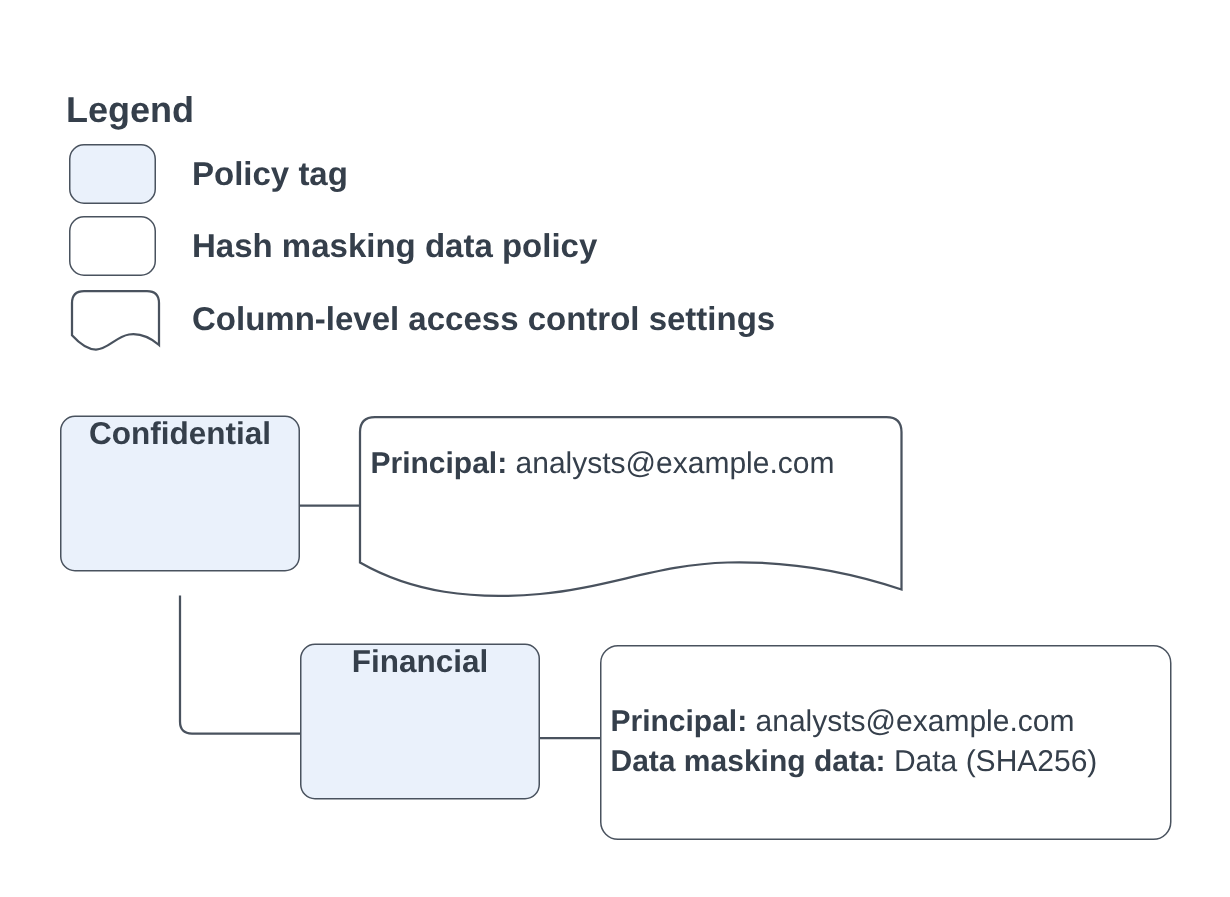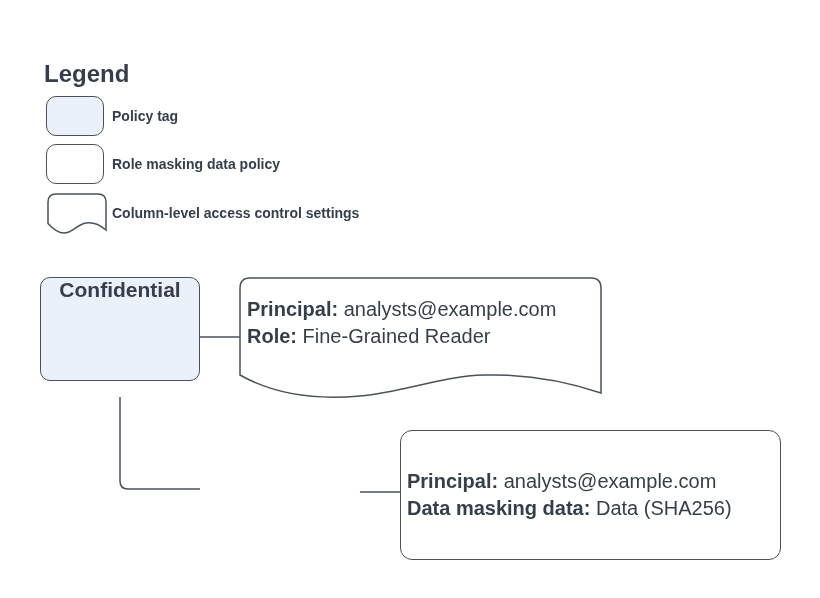--- a/index.html
+++ b/index.html
@@ -24,22 +24,22 @@
     width: 58px; height: 40px;
     border: 1.5px solid #49525e;
     border-radius: 10px;
     background: #ffffff;
   }
   .swatch.blue { background: #eaf1fb; }
   .sw1 { left: 46px; top: 96px; }
   .sw2 { left: 46px; top: 144px; }
   .sw3 { left: 46px; top: 192px; width: 62px; height: 48px; }
   .legend-label {
-    left: 112px;
-    font-size: 14px; font-weight: bold; line-height: 26px;
+    left: 128px;
+    font-size: 22px; font-weight: bold; line-height: 26px;
     white-space: nowrap;
   }
   .ll1 { top: 103px; }
   .ll2 { top: 151px; }
   .ll3 { top: 200px; text-align: right; }
 
   
   svg.overlay { left: 0; top: 0; width: 820px; height: 598px; }
   svg .stroke-shape { stroke: #49525e; stroke-width: 1.5; fill: none; }
   svg .doc-fill { fill: #ffffff; }
@@ -78,47 +78,46 @@
 <body>
 
 <div class="canvas">
 
   <div class="abs legend-title">Legend</div>
 
   <div class="abs swatch blue sw1"></div>
   <div class="abs legend-label ll1">Policy tag</div>
 
   <div class="abs swatch sw2"></div>
-  <div class="abs legend-label ll2">Role masking data policy</div>
+  <div class="abs legend-label ll2">Hash masking data policy</div>
 
   <svg class="abs sw3" viewBox="0 0 62 48">
     <path class="stroke-shape" d="M 10 2 L 52 2 Q 60 2 60 10 L 60 38 C 53 32 47 30 40 31 C 31 32.5 26 41 18 41 C 12 41 7 37 2 31.5 L 2 10 Q 2 2 10 2 Z"></path>
   </svg>
   <div class="abs legend-label ll3">Column-level access control settings</div>
 
   <svg class="abs overlay">
     <path class="stroke-shape doc-fill" d="M 250 278 L 591 278 Q 601 278 601 288 L 601 393 C 565 381 525 374 485 375 C 440 376 405 392 360 396 C 315 400 275 395 240 375 L 240 288 Q 240 278 250 278 Z"></path>
     <path class="stroke-shape" d="M 200 337 H 240"></path>
     <path class="stroke-shape" d="M 120 397 V 481 Q 120 489 128 489 H 200"></path>
     <path class="stroke-shape" d="M 360 492 H 400"></path>
   </svg>
 
   <div class="abs node node-confidential">
     <span>Confidential</span>
   </div>
 
+  <div class="abs node node-financial">
+    <span>Financial</span>
+  </div>
 
   <div class="abs note-text">
     <div>
       <span class="b">Principal:</span>
       <span>analysts@example.com</span>
-    </div>
-    <div>
-      <span class="b">Role:</span>
-      <span>Fine-Grained Reader</span>
     </div>
   </div>
 
   <div class="abs policy-card">
     <div>
       <span class="b">Principal:</span>
       <span>analysts@example.com</span>
     </div>
     <div>
       <span class="b">Data masking data:</span>

